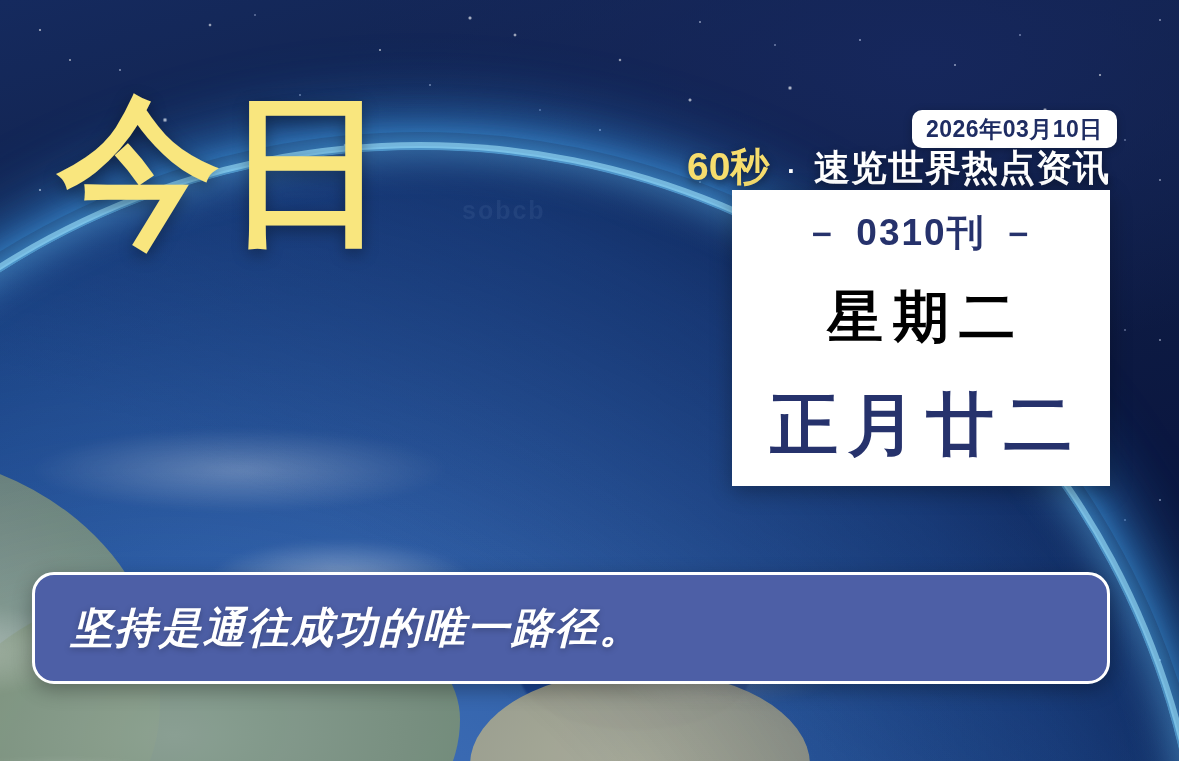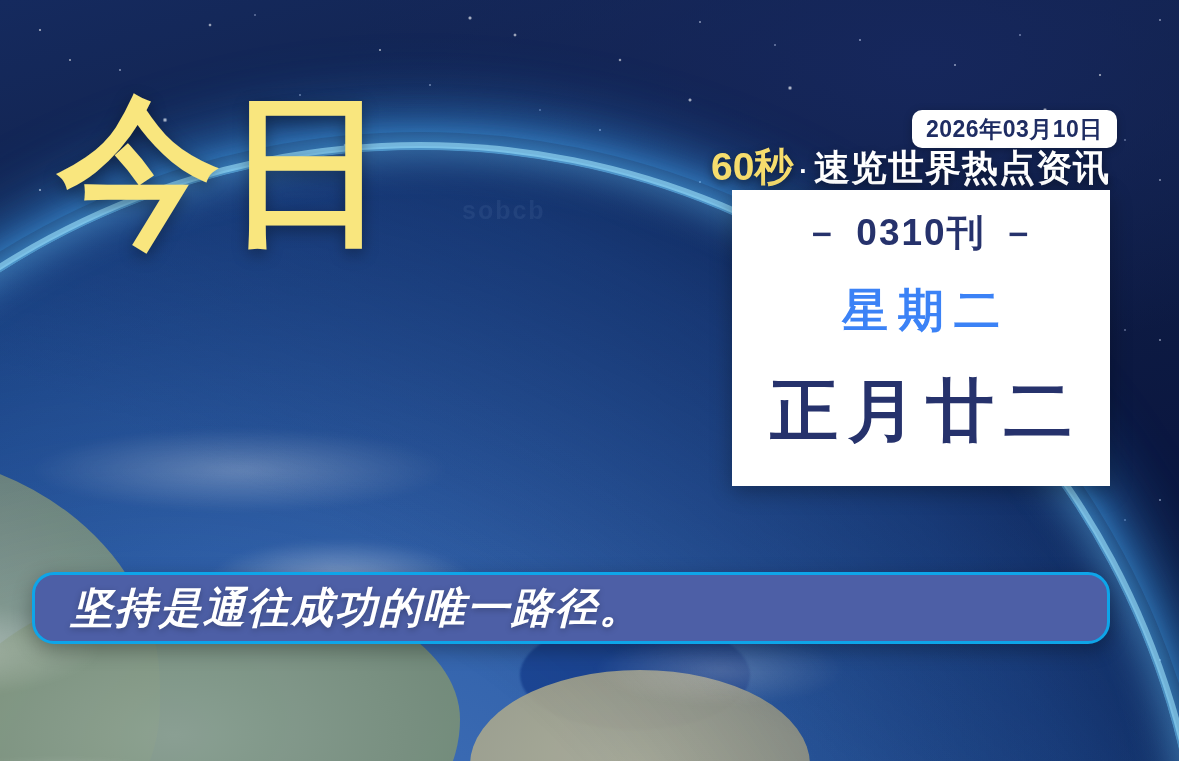--- a/index.html
+++ b/index.html
@@ -244,21 +244,21 @@
   }
 
   .tagline {
     position: absolute;
     left: 740px;
     top: 140px;
     width: 370px;
     display: flex;
     align-items: baseline;
     justify-content: flex-end;
-    gap: 4px;
+    gap: 16px;
     white-space: nowrap;
   }
   .tagline .sec {
     font-size: 39px;
     font-weight: 900;
     color: #f6dd6d;
     letter-spacing: 0px;
     text-shadow: 0 3px 9px rgba(0,0,0,.45);
   }
   .tagline .dot {
@@ -295,45 +295,45 @@
     font-weight: 800;
     color: #26326c;
     letter-spacing: 2px;
     display: flex;
     align-items: center;
     gap: 14px;
     margin-top: 4px;
   }
   .issue .dash { font-weight: 700; }
   .weekday {
-    font-size: 46px;
-    font-weight: 900;
-    color: #3b82f6;
+    font-size: 56px;
+    font-weight: 900;
+    color: #000000;
     letter-spacing: 10px;
     margin-top: 22px;
     padding-left: 10px;
   }
   .lunar {
     font-size: 68px;
     font-weight: 900;
     color: #26326c;
     letter-spacing: 10px;
     margin-top: 24px;
     padding-left: 10px;
   }
 
   
   .quote-bar {
     position: absolute;
     left: 32px;
     top: 572px;
     width: 1078px;
-    height: 72px;
+    height: 112px;
     background: #4d5fa6;
-    border: 3px solid #0ea5e9;
+    border: 3px solid #ffffff;
     border-radius: 22px;
     display: flex;
     align-items: center;
     padding-left: 36px;
     box-shadow: 0 6px 20px rgba(0,0,0,.30);
   }
   .quote-text {
     font-size: 42px;
     font-weight: 900;
     font-style: italic;

